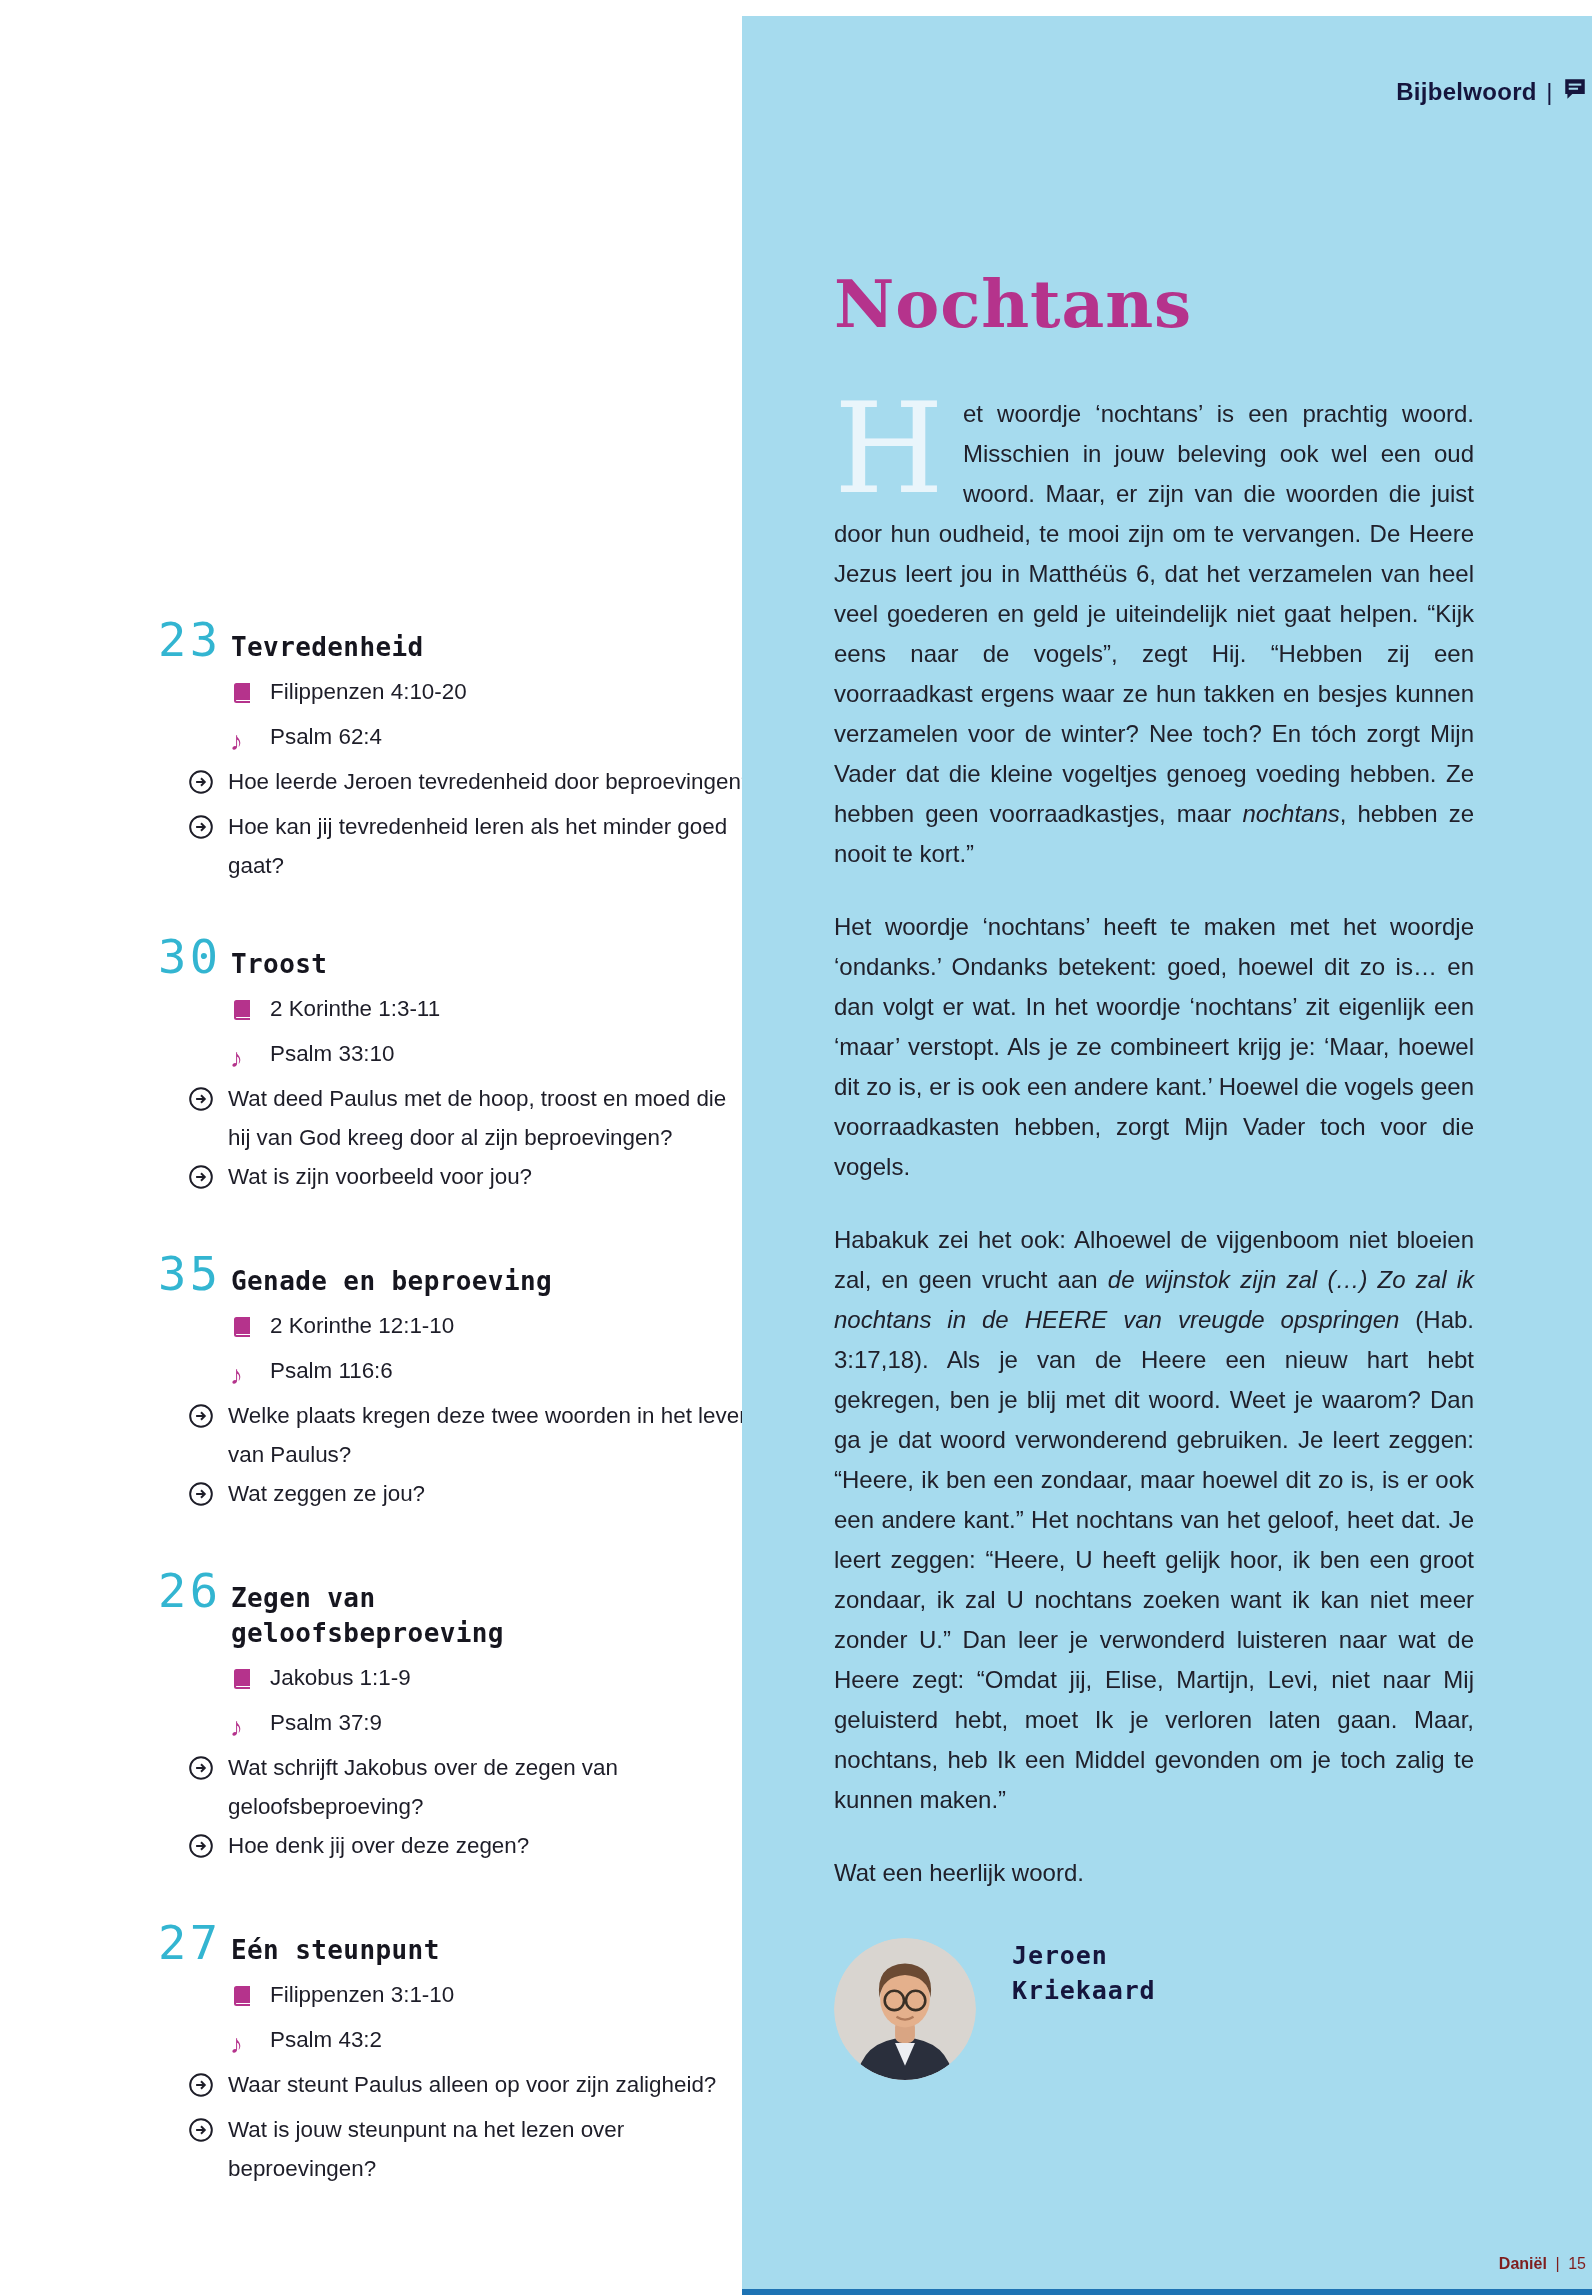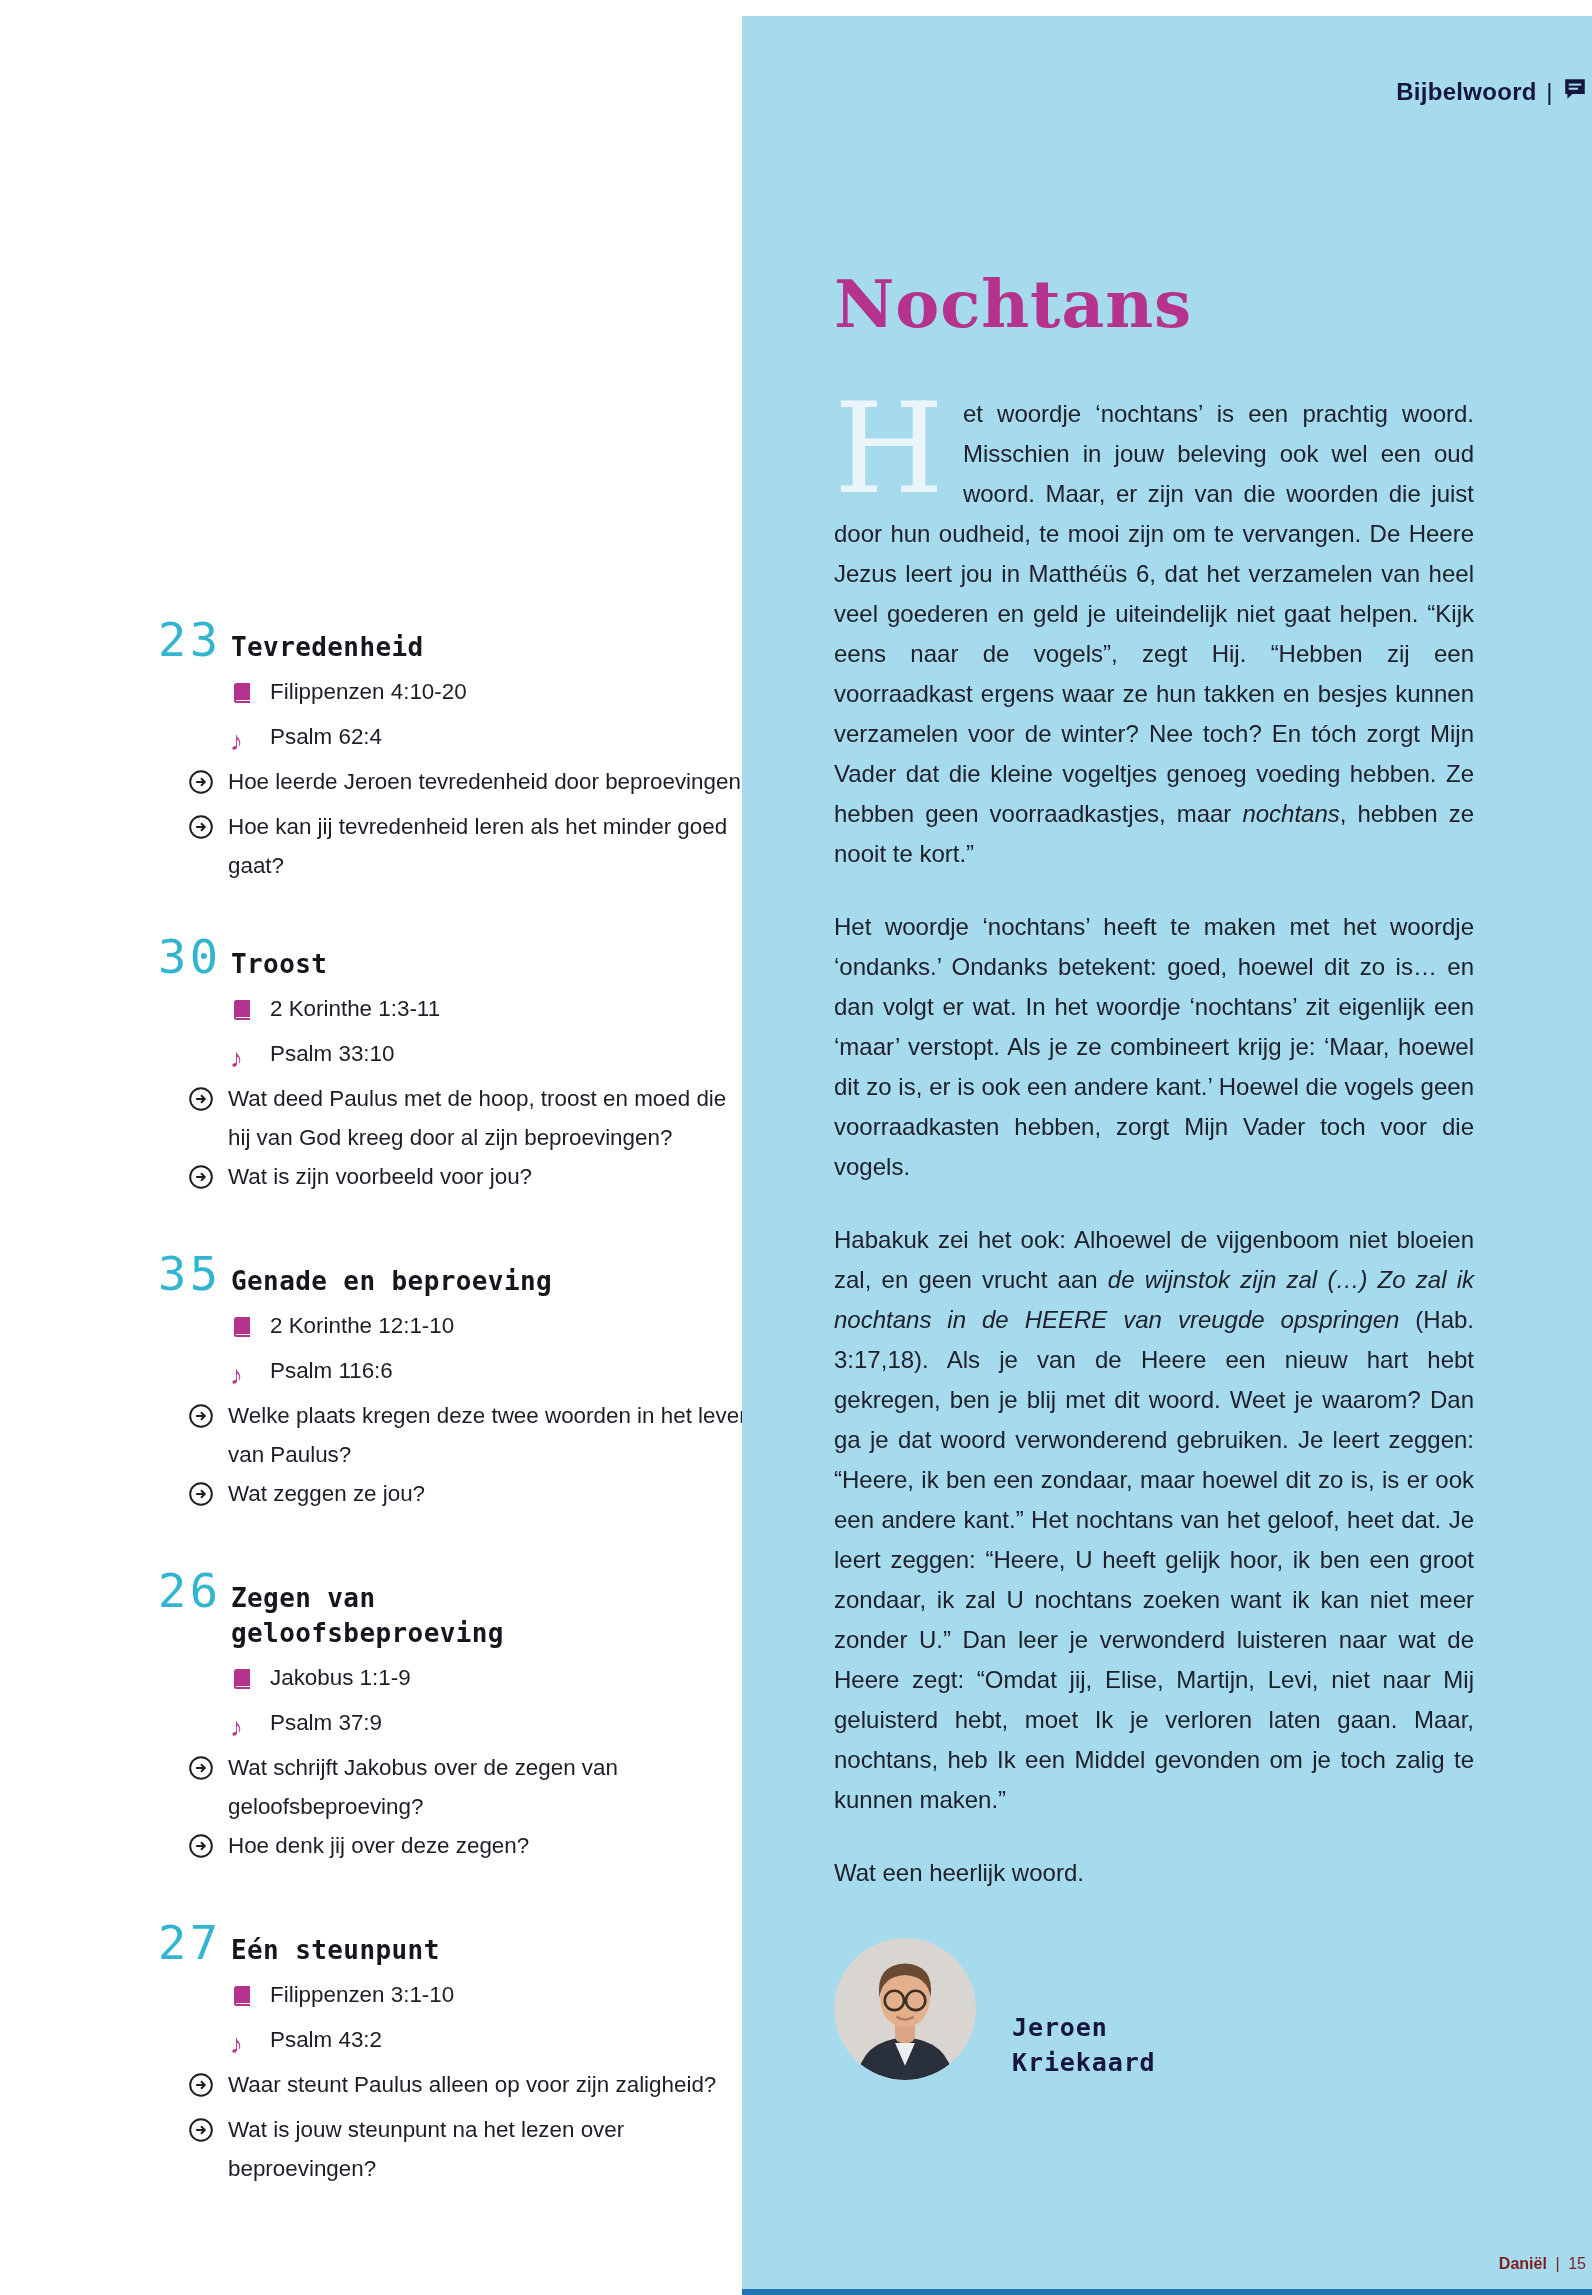--- a/index.html
+++ b/index.html
@@ -54,21 +54,21 @@
     hyphens:auto;
   }
   .article p { margin-bottom:33px; }
   .article p.closing { margin-bottom:0; }
   .dropcap {
     float:left; font-family:"DejaVu Serif", serif;
     font-size:126px; line-height:95px; color:#e9f5fb;
     margin:7px 19px 1.7px 0;
   }
   em { font-style:italic; }
-  .author { display:flex; align-items:flex-end; margin-top:45px; }
+  .author { display:flex; align-items:flex-start; margin-top:45px; }
   .avatar { width:142px; height:142px; border-radius:50%; overflow:hidden; flex:0 0 142px; }
   .avatar svg { display:block; width:100%; height:100%; }
   .author-name {
     margin-left:36px; font-family:"DejaVu Sans Mono", monospace; font-weight:bold;
     font-size:25px; line-height:35px; color:#15153d; letter-spacing:0.9px;
   }
   .panel-footer {
     position:absolute; right:28px; bottom:38px;
     display:flex; align-items:flex-end; gap:8.6px;
     font-size:16px; color:#7f1d1d;

